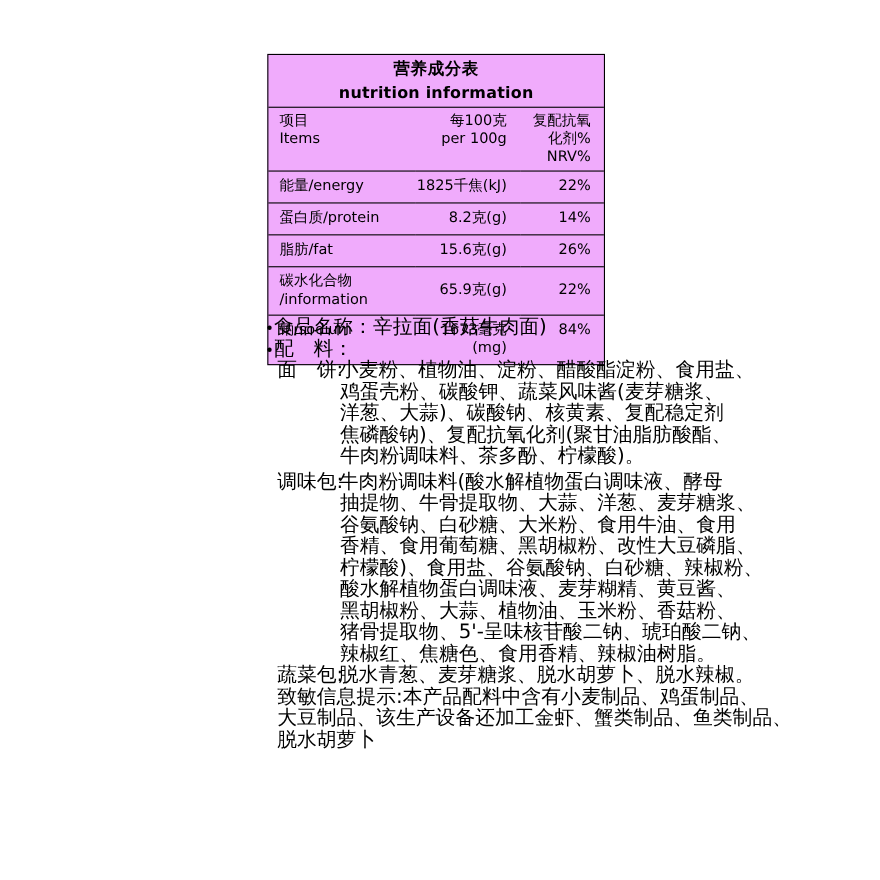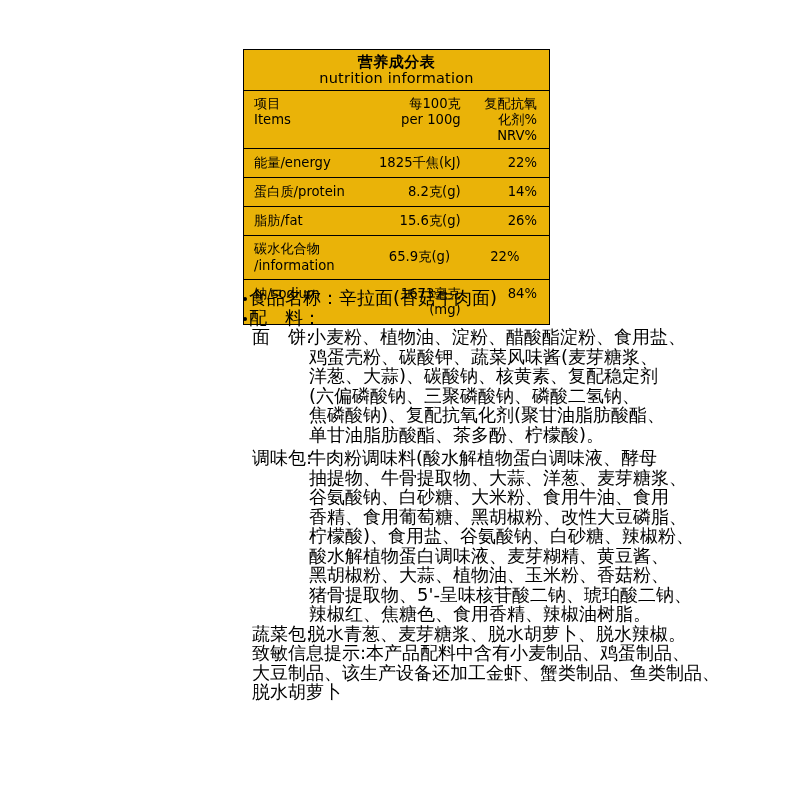--- a/index.html
+++ b/index.html
@@ -25,38 +25,38 @@
   }
 
   
   .nutrition-box {
     position: absolute;
     left: 243px;
     top: 49px;
     width: 307px;
     border: 1.5px solid #000;
     box-sizing: border-box;
-    background: #eab308;
+    background: #f0abfc;
   }
   .nutrition-title {
     text-align: center;
     padding-top: 4px;
     line-height: 1.08;
   }
   .nutrition-title .zh {
     font-size: 15px;
     font-weight: bold;
     letter-spacing: 0.5px;
     display: block;
   }
   .nutrition-title .en {
     font-size: 14.5px;
-    font-weight: normal;
+    font-weight: bold;
     display: block;
-    margin-top: 1px;
+    margin-top: 8px;
     letter-spacing: 0.2px;
   }
   .nutrition-title-rule {
     border-bottom: 1.5px solid #000;
     margin-top: 3px;
   }
 
   table.nutrition {
     width: 100%;
     border-collapse: collapse;
@@ -96,21 +96,20 @@
     line-height: 1.22;
   }
   .data-row.two-line td {
     padding-top: 5px !important;
     padding-bottom: 5px !important;
   }
   .data-row .line2 { display: block; }
 
   .two-line .col-val, .two-line .col-nrv {
     vertical-align: middle;
-    text-align: center;
   }
 
   
   .info {
     position: absolute;
     left: 243px;
     top: 288px;
     width: 440px;
     font-size: 18px;
     line-height: 19.5px;
@@ -236,23 +235,22 @@
     <div class="info-line">
       <span class="dot"></span><span>配　料：</span>
     </div>
 
     <div>
       <div class="info-line">
         <span class="bullet"></span><span class="label-ing">面　饼:</span><span>小麦粉、植物油、淀粉、醋酸酯淀粉、食用盐、</span>
       </div>
       <span class="hang">鸡蛋壳粉、碳酸钾、蔬菜风味酱(麦芽糖浆、</span>
       <span class="hang">洋葱、大蒜)、碳酸钠、核黄素、复配稳定剂</span>
-      <span class="hang">(六偏磷酸钠、三聚磷酸钠、磷酸二氢钠、</span>
       <span class="hang">焦磷酸钠)、复配抗氧化剂(聚甘油脂肪酸酯、</span>
-      <span class="hang">单甘油脂肪酸酯、茶多酚、柠檬酸)。</span>
+      <span class="hang">牛肉粉调味料、茶多酚、柠檬酸)。</span>
     </div>
 
     <div class="gap-sm"></div>
 
     <div>
       <div class="info-line">
         <span class="bullet"></span><span class="label-ing">调味包:</span><span>牛肉粉调味料(酸水解植物蛋白调味液、酵母</span>
       </div>
       <span class="hang">抽提物、牛骨提取物、大蒜、洋葱、麦芽糖浆、</span>
       <span class="hang">谷氨酸钠、白砂糖、大米粉、食用牛油、食用</span>

